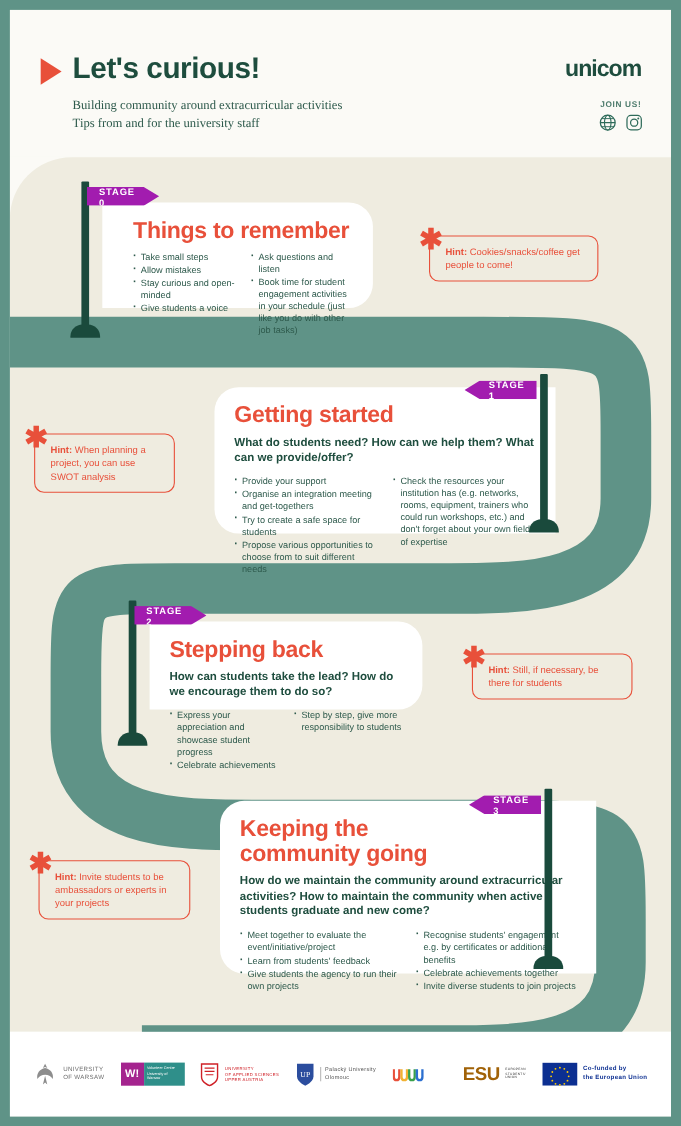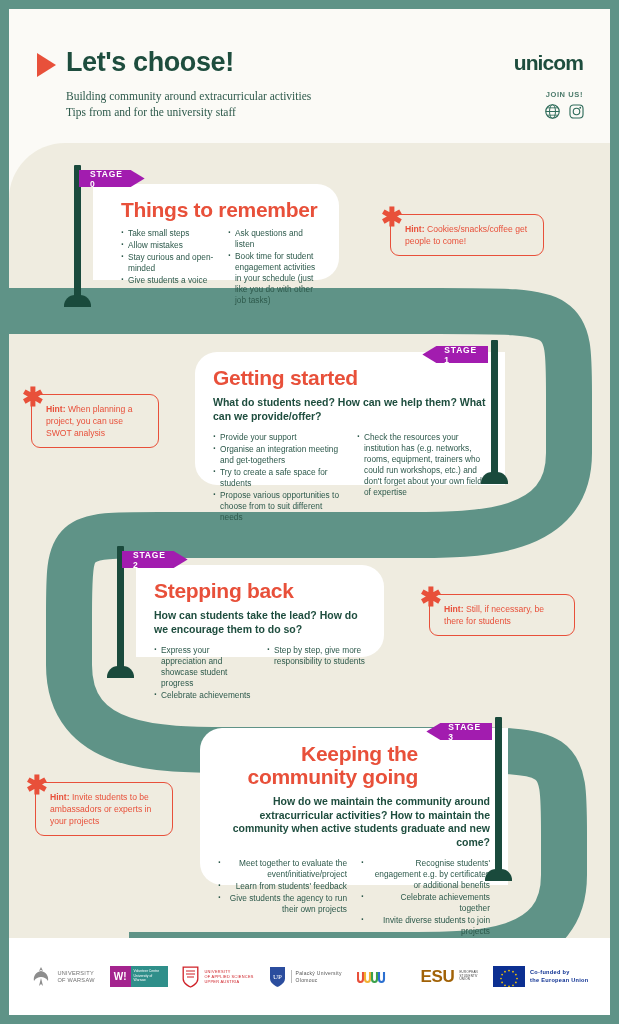--- a/index.html
+++ b/index.html
@@ -140,21 +140,21 @@
              C 60 615 150 615 220 615
              L 430 615
              C 555 615 555 615 555 700
              L 555 740
              C 555 820 470 820 400 820
              L 120 820" fill="none" stroke="#5f9387" stroke-width="46" stroke-linecap="butt"></path>
   </svg>
 
   <div id="header">
     <div id="play-triangle"></div>
-    <div id="title">Let's choose!</div>
+    <div id="title">Let's curious!</div>
     <div id="subtitle">
       <div>Building community around extracurricular activities</div>
       <div>Tips from and for the university staff</div>
     </div>
     <div id="unicom">unicom</div>
     <div id="joinus">JOIN US!</div>
     <div id="social">
       <svg class="soc-icon" viewBox="0 0 24 24">
         <circle cx="12" cy="12" r="9.5" fill="none" stroke="#2e6b5a" stroke-width="1.6"></circle>
         <ellipse cx="12" cy="12" rx="4.2" ry="9.5" fill="none" stroke="#2e6b5a" stroke-width="1.4"></ellipse>
@@ -237,21 +237,21 @@
       <span>When planning a project, you can use SWOT analysis</span>
     </div>
   </div>
 
   <div class="flag" style="left:99px; top:537px;">
     <div class="pole" style="left:9px; top:0; height:128px;"></div>
     <div class="pole-base" style="left:-1px; top:120px;"></div>
     <div class="banner right" style="left:14px; top:5px;">STAGE 2</div>
   </div>
 
-  <div class="card" style="left:127px; top:556px; width:248px; height:92px; border-top-right-radius:22px; border-bottom-right-radius:22px;">
+  <div class="card" style="left:127px; top:556px; width:248px; height:80px; border-top-right-radius:22px; border-bottom-right-radius:22px;">
     <h2>Stepping back</h2>
     <div class="question">How can students take the lead? How do we encourage them to do so?</div>
     <div class="cols">
       <div class="col">
         <ul>
           <li>Express your appreciation and showcase student progress</li>
           <li>Celebrate achievements</li>
         </ul>
       </div>
       <div class="col">
@@ -269,21 +269,21 @@
       <span>Still, if necessary, be there for students</span>
     </div>
   </div>
 
   <div class="flag" style="left:486px; top:708px;">
     <div class="pole" style="left:0; top:0; height:160px;"></div>
     <div class="pole-base" style="left:-10px; top:152px;"></div>
     <div class="banner left" style="right:0; top:6px; position:absolute; transform:translateX(-3px);">STAGE 3</div>
   </div>
 
-  <div class="card" style="left:191px; top:719px; width:308px; height:157px; border-top-left-radius:22px; border-bottom-left-radius:22px;text-align:right;">
+  <div class="card" style="left:191px; top:719px; width:342px; height:157px; border-top-left-radius:22px; border-bottom-left-radius:22px;">
     <h2 style="width:200px;">Keeping the community going</h2>
     <div class="question">How do we maintain the community around extracurricular activities? How to maintain the community when active students graduate and new come?</div>
     <div class="cols">
       <div class="col">
         <ul>
           <li>Meet together to evaluate the event/initiative/project</li>
           <li>Learn from students' feedback</li>
           <li>Give students the agency to run their own projects</li>
         </ul>
       </div>

